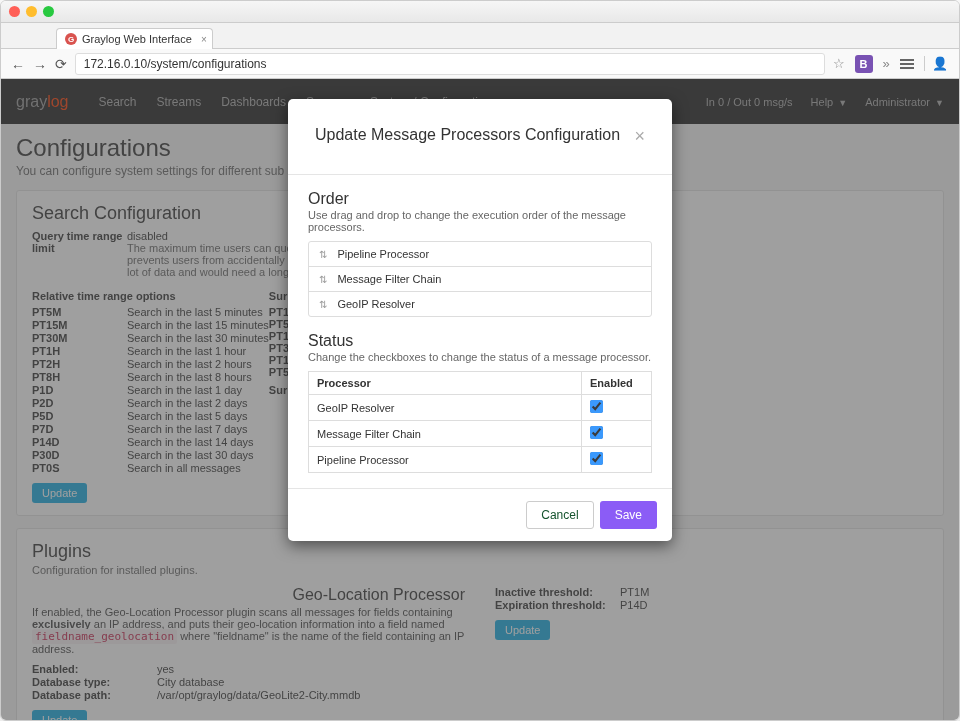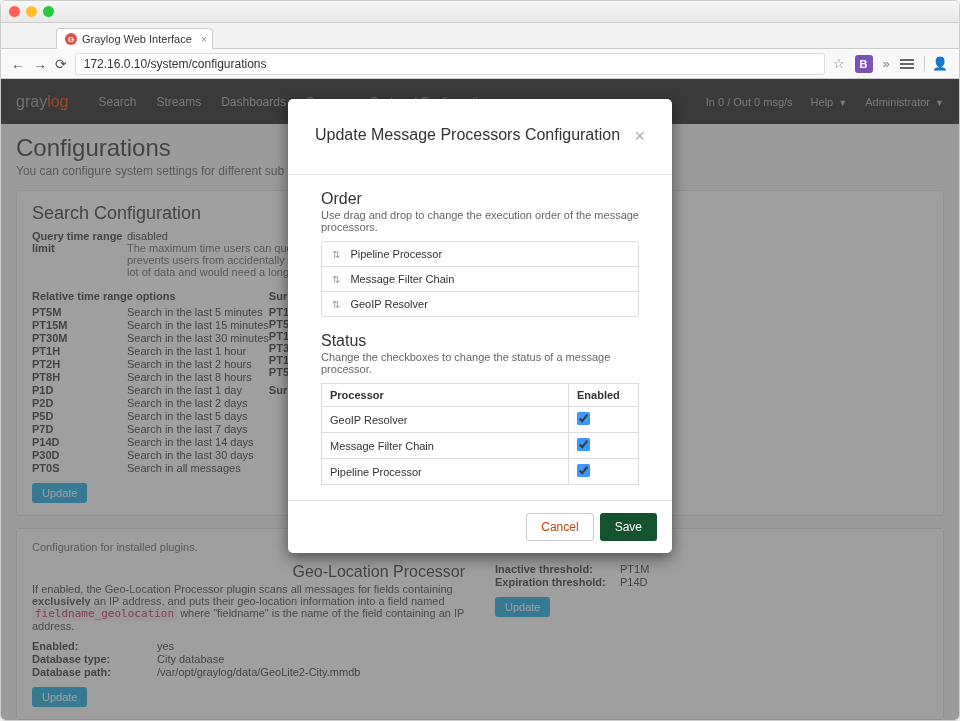--- a/index.html
+++ b/index.html
@@ -57,34 +57,34 @@
 .plugins-row .pcol { flex: 1; }
 .plugins-row h3 { font-size: 16px; font-weight: 400; margin-bottom: 2px; text-align: right; }
 .plugins-row .pdesc { font-size: 11px; color: #444; margin-bottom: 8px; }
 
 
 .backdrop { position: absolute; inset: 0; background: rgba(80,80,80,0.55); }
 .modal { position: absolute; top: 20px; left: 50%; transform: translateX(-50%); width: 384px; background: #fff; border-radius: 5px; box-shadow: 0 5px 15px rgba(0,0,0,0.5); }
 .modal-header { padding: 27px; border-bottom: 1px solid #e5e5e5; display: flex; justify-content: space-between; }
 .modal-header h4 { font-size: 16px; font-weight: 400; }
 .modal-header .x { color: #aaa; font-size: 18px; }
-.modal-body { padding: 15px 33px; }
+.modal-body { padding: 15px 20px; }
 .modal-body h3 { font-size: 16px; font-weight: 400; margin-bottom: 1px; }
 .modal-body .hint { font-size: 11px; color: #666; margin-bottom: 8px; }
 .order-list { border: 1px solid #ddd; border-radius: 3px; margin-bottom: 15px; }
 .order-item { padding: 6px 10px; font-size: 11px; display: flex; align-items: center; gap: 10px; border-bottom: 1px solid #ddd; }
 .order-item:last-child { border-bottom: none; }
 .drag-handle { color: #999; font-size: 10px; }
 .status-table { width: 100%; border-collapse: collapse; font-size: 11px; }
 .status-table th, .status-table td { border: 1px solid #ddd; padding: 5px 8px; text-align: left; }
 .status-table th { font-weight: bold; }
 .modal-footer { padding: 12px 15px; border-top: 1px solid #e5e5e5; display: flex; justify-content: flex-end; gap: 6px; }
 .btn { padding: 6px 14px; font-size: 12px; border-radius: 3px; border: 1px solid transparent; }
-.btn-default { background: #fff; border-color: #ccc; color: #c2410c; }
-.btn-primary { background: #14532d; color: #fff; }
+.btn-default { background: #fff; border-color: #ccc; color: #14532d; }
+.btn-primary { background: #8b5cf6; color: #fff; }
 input[type=checkbox] { accent-color: #3b99fc; }
 </style>
 </head>
 <body>
 
 <div class="browser-window">
   <div class="titlebar">
     <div class="traffic">
       <span class="tr-close"></span>
       <span class="tr-min"></span>
@@ -191,20 +191,21 @@
                   <dl class="compact" id="ranges-col2"><dt style="width: 45px;">PT1S</dt><br><dt style="width: 45px;">PT5S</dt><br><dt style="width: 45px;">PT10S</dt><br><dt style="width: 45px;">PT30S</dt><br><dt style="width: 45px;">PT1M</dt><br><dt style="width: 45px;">PT5M</dt><br></dl>
                   <div class="bold" style="margin-top:6px;">Surro</div>
                 </div>
               </div>
               <button class="btn-info">Update</button>
             </div>
           </div>
         </div>
 
         <div class="panel">
+          <h2>Plugins</h2>
           <div class="desc">Configuration for installed plugins.</div>
           <div class="plugins-row">
             <div class="pcol">
               <h3>Geo-Location Processor</h3>
               <div class="pdesc">
                 <span>If enabled, the Geo-Location Processor plugin scans all messages for fields containing </span><b>exclusively</b><span> an IP address, and puts their geo-location information into a field named </span><span class="code">fieldname_geolocation</span><span> where "fieldname" is the name of the field containing an IP address.</span>
               </div>
               <dl class="compact status">
                 <dt>Enabled:</dt>
                   <dd>yes</dd>

